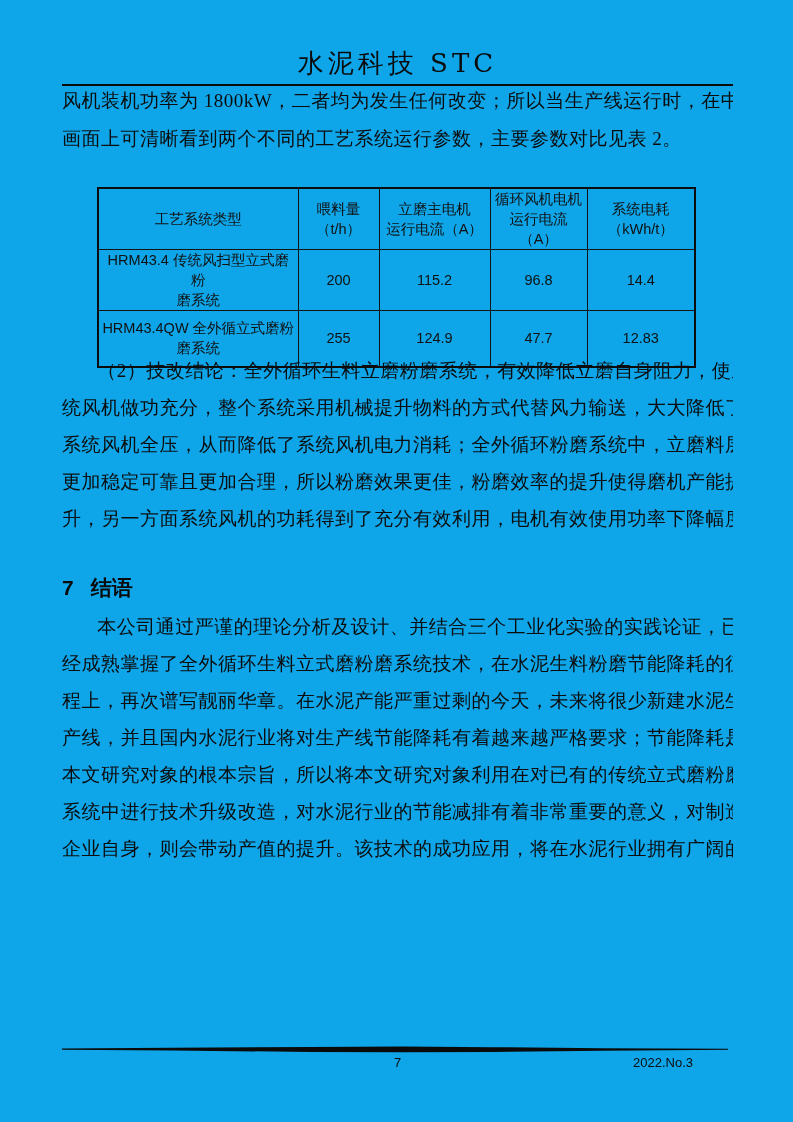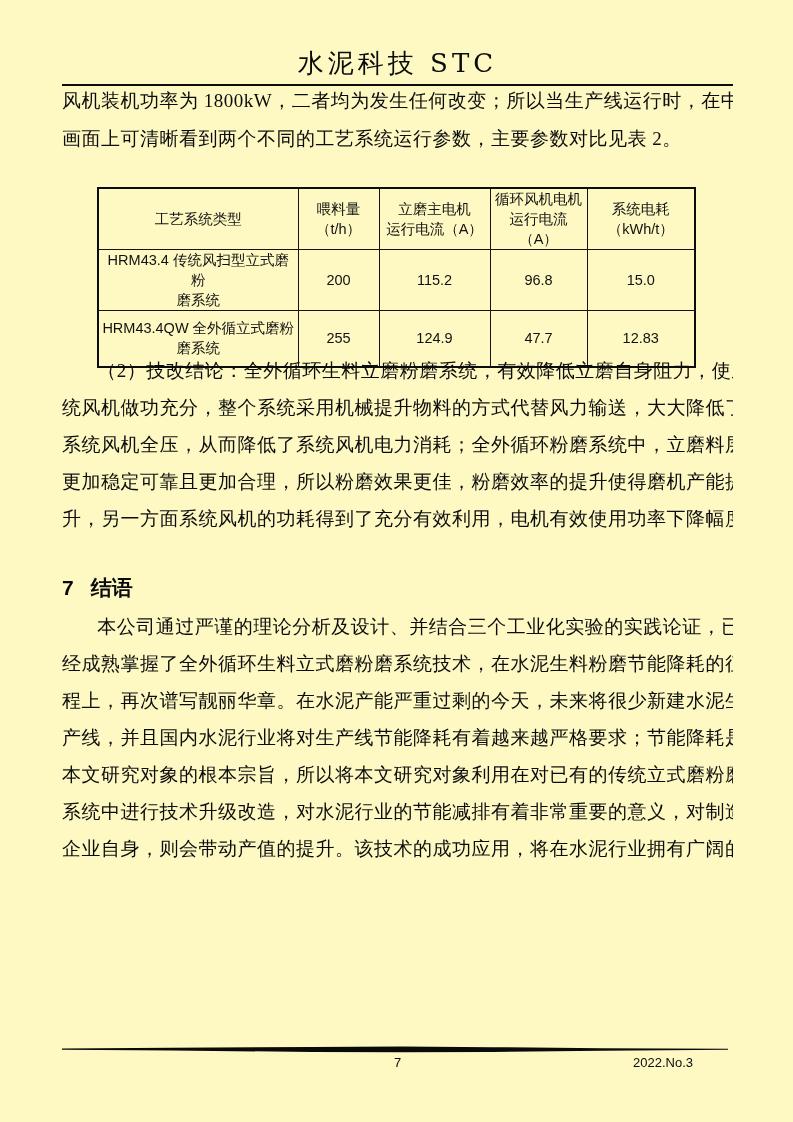--- a/index.html
+++ b/index.html
@@ -1,19 +1,19 @@
 <!DOCTYPE html>
 <html><head>
 <meta charset="utf-8">
 <style>
   html,body{margin:0;padding:0;background:#888;}
   .page{
     position:relative;
     width:793px;height:1122px;
-    background:#fef9c3;
+    background:#0ea5e9;
     margin:0 auto;
     overflow:hidden;
     color:#0c0c0c;
     font-family:"Liberation Serif","DejaVu Serif",serif;
   }
   .blk{position:absolute;left:62px;width:671px;}
 
   .journal-title{
     top:46px;text-align:center;
     font-size:26px;letter-spacing:4px;
@@ -114,21 +114,21 @@
 运行电流（A）</th>
           <th>系统电耗
 （kWh/t）</th>
         </tr>
         <tr class="drow">
           <td>HRM43.4 传统风扫型立式磨粉
 磨系统</td>
           <td>200</td>
           <td>115.2</td>
           <td>96.8</td>
-          <td>15.0</td>
+          <td>14.4</td>
         </tr>
         <tr class="drow">
           <td>HRM43.4QW 全外循立式磨粉
 磨系统</td>
           <td>255</td>
           <td>124.9</td>
           <td>47.7</td>
           <td>12.83</td>
         </tr>
       </tbody>

